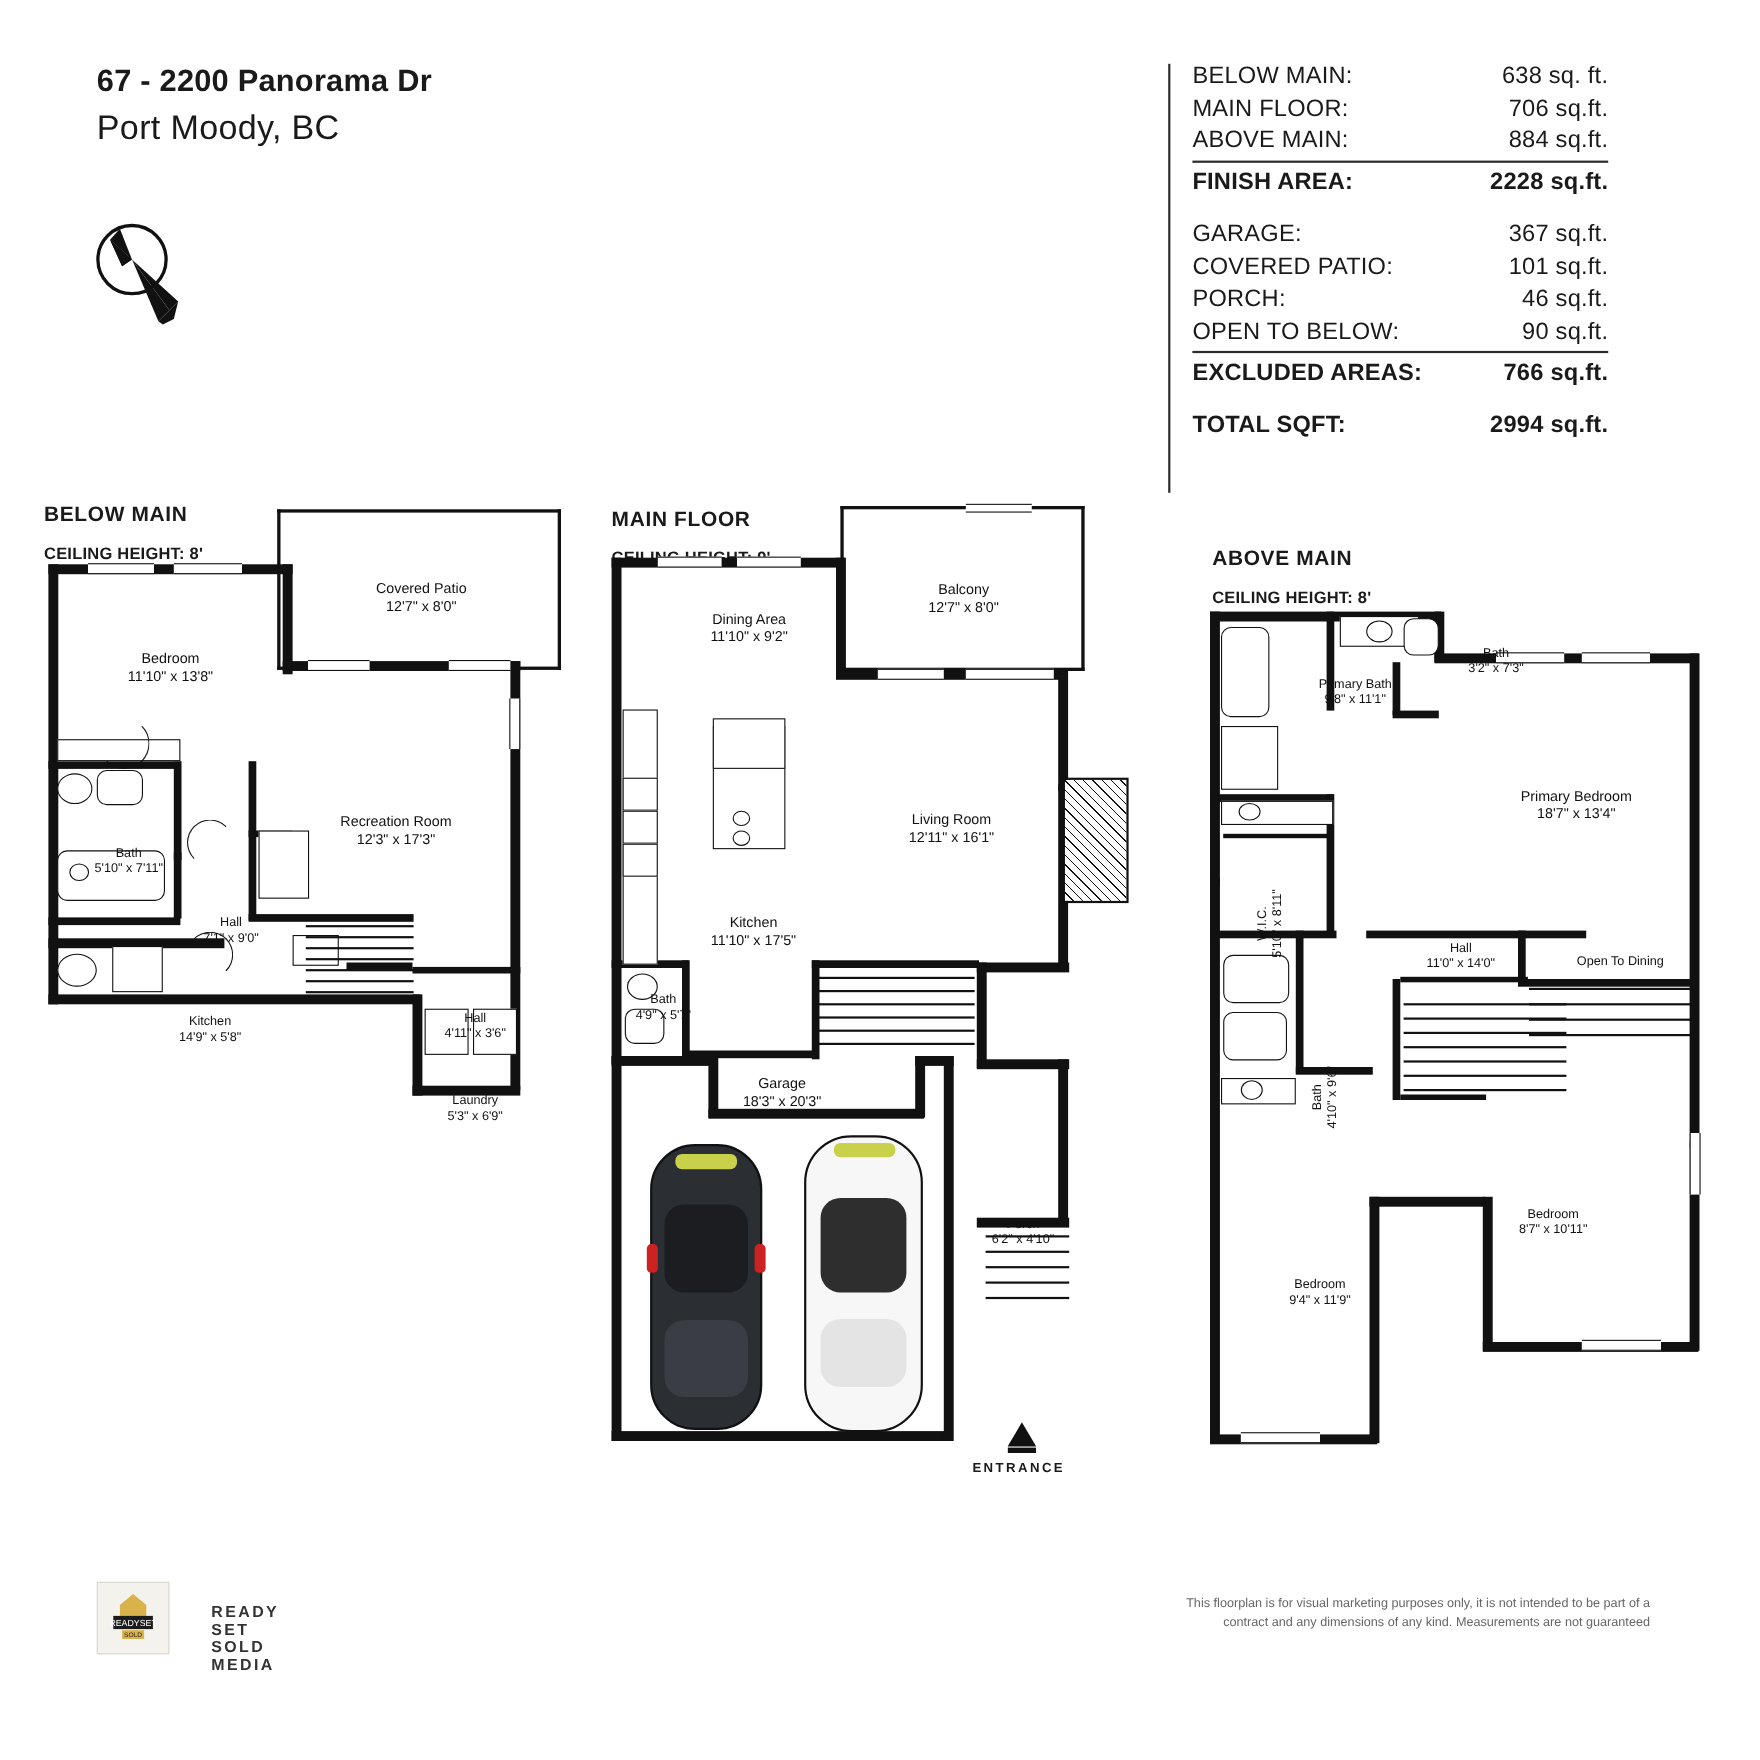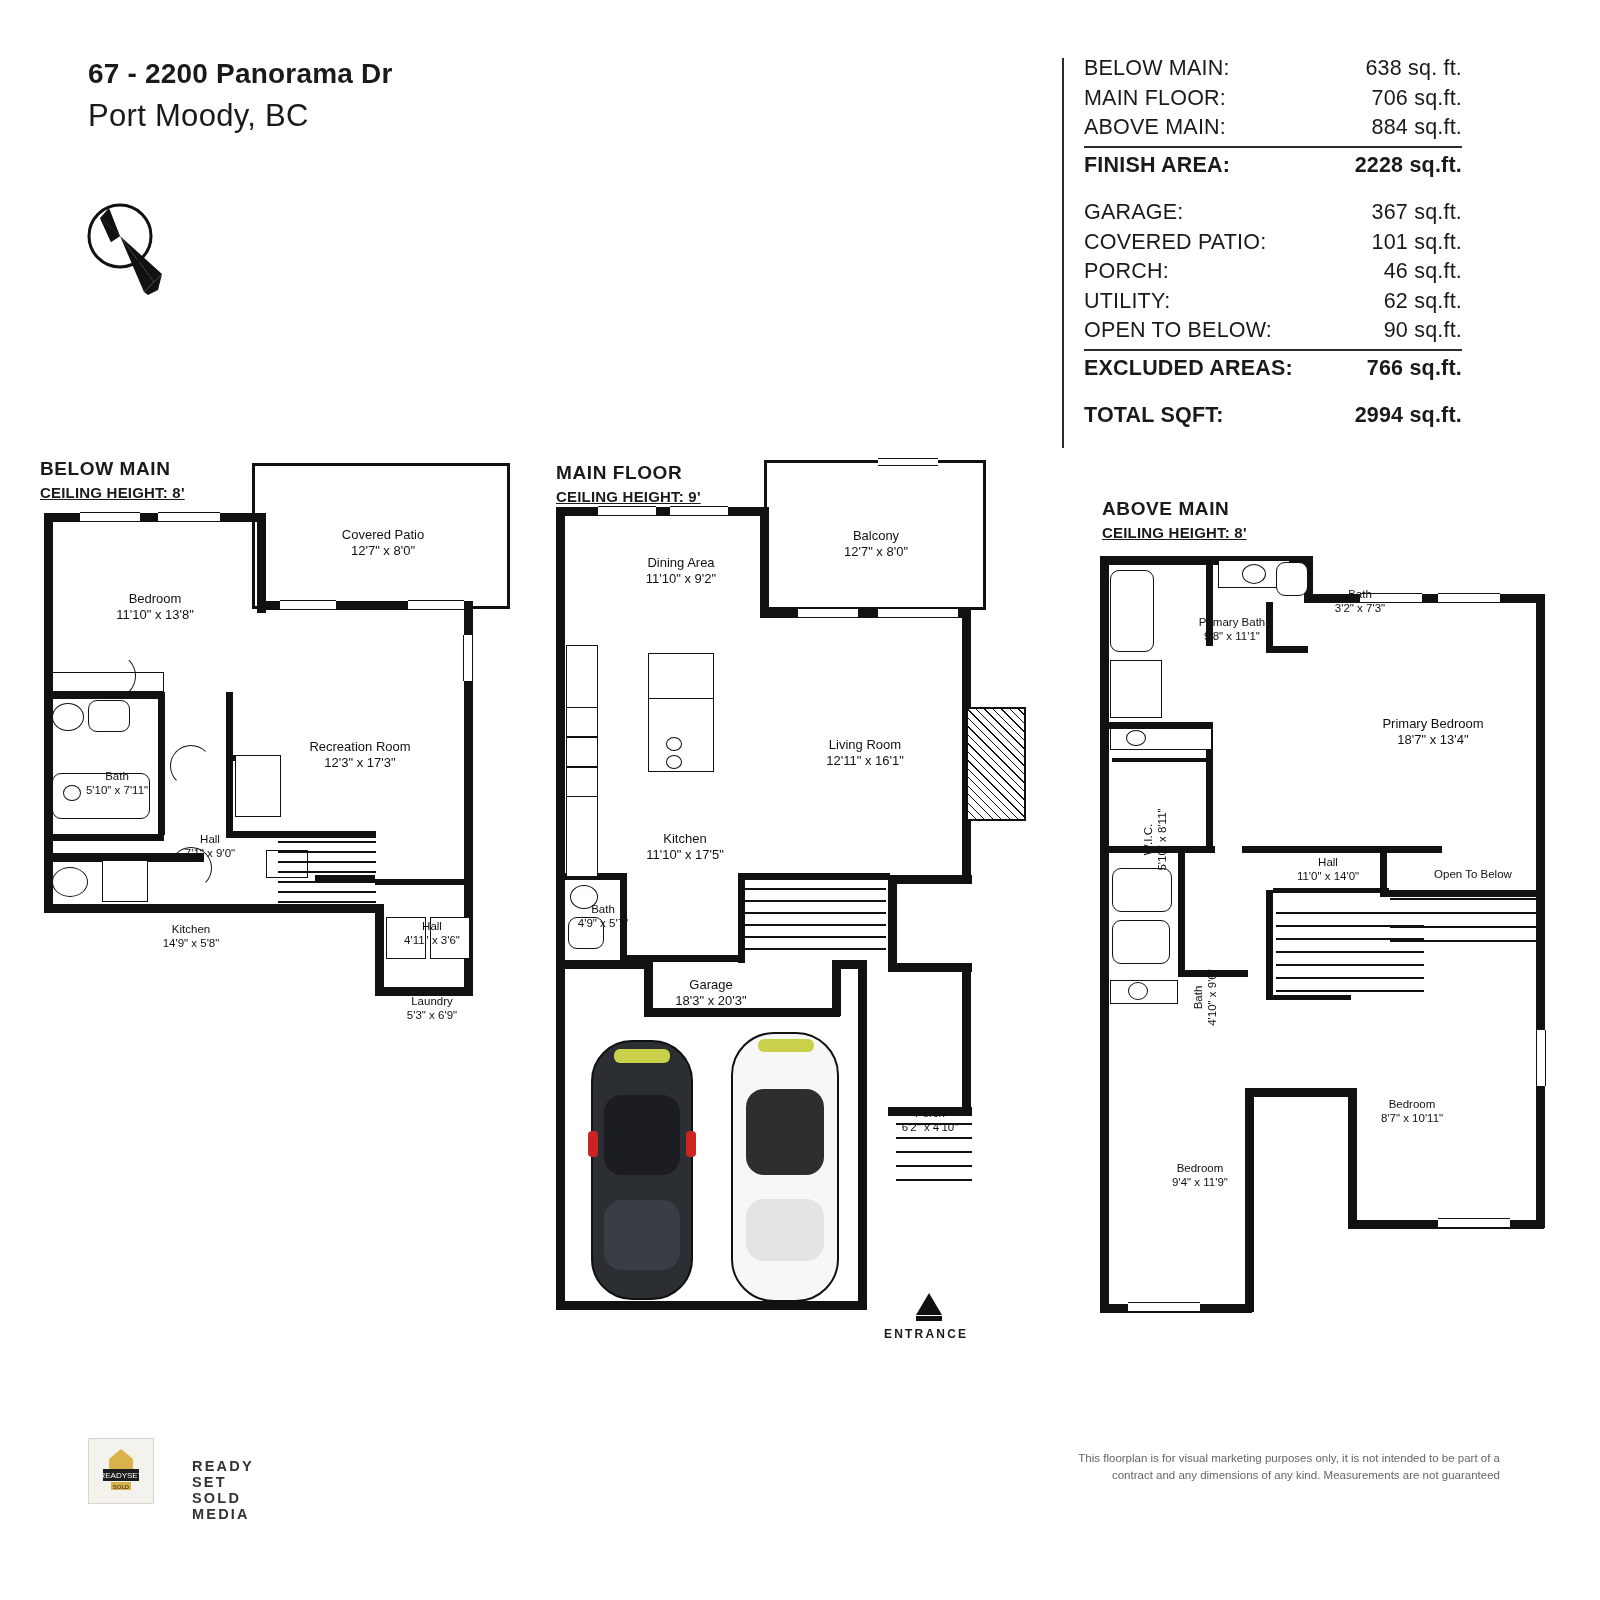--- a/index.html
+++ b/index.html
@@ -26,21 +26,21 @@
   #area-table .divider-v{position:absolute;left:0;top:4px;width:2px;height:390px;background:#2b2b2b;}
   .area-row{display:flex;justify-content:space-between;font-size:21.5px;line-height:29.5px;padding-left:22px;letter-spacing:.2px;}
   .area-row .lbl{white-space:nowrap;}
   .area-row .val{white-space:nowrap;}
   .area-row.bold .lbl,.area-row.bold .val{font-weight:bold;}
   .rule{height:2px;background:#2b2b2b;margin:3px 0 3px 22px;}
   .gap{height:18px;}
 
   
   .floor-label{font-size:19px;font-weight:bold;letter-spacing:.6px;}
-  .floor-sub{font-size:15px;font-weight:bold;letter-spacing:.2px;margin-top:4px;text-decoration:underline;}
+  .floor-sub{font-size:15px;font-weight:bold;letter-spacing:.2px;margin-top:15px;}
 
   
   .wall{position:absolute;background:#111111;}
   .wall-thin{position:absolute;background:#111111;}
   .rmlabel{position:absolute;text-align:center;font-size:13px;line-height:15.5px;color:#111;white-space:nowrap;}
   .rmlabel .n{display:block;}
   .rmlabel .d{display:block;}
   .rmlabel.sm{font-size:11.5px;line-height:13.5px;}
   .rmlabel.vert{transform-origin:center center;}
 
@@ -108,24 +108,20 @@
     <span class="lbl">GARAGE:</span>
     <span class="val">367 sq.ft.</span>
   </div>
   <div class="area-row">
     <span class="lbl">COVERED PATIO:</span>
     <span class="val">101 sq.ft.</span>
   </div>
   <div class="area-row">
     <span class="lbl">PORCH:</span>
     <span class="val">46 sq.ft.</span>
-  </div>
-  <div class="area-row">
-    <span class="lbl">UTILITY:</span>
-    <span class="val">62 sq.ft.</span>
   </div>
   <div class="area-row">
     <span class="lbl">OPEN TO BELOW:</span>
     <span class="val">90 sq.ft.</span>
   </div>
   <div class="rule"></div>
   <div class="area-row bold">
     <span class="lbl">EXCLUDED AREAS:</span>
     <span class="val">766 sq.ft.</span>
   </div>
@@ -450,21 +446,21 @@
   </div>
   <div class="rmlabel sm vert" style="left:10px;top:290px;width:110px;transform:rotate(-90deg) translate(-46px,0);">
     <span class="n">W.I.C.</span>
     <span class="d">5'10" x 8'11"</span>
   </div>
   <div class="rmlabel sm" style="left:178px;top:366px;width:120px;">
     <span class="n">Hall</span>
     <span class="d">11'0" x 14'0"</span>
   </div>
   <div class="rmlabel sm" style="left:318px;top:378px;width:130px;">
-    <span class="n">Open To Below</span>
+    <span class="n">Open To Dining</span>
     <span class="d"></span>
   </div>
   <div class="rmlabel sm vert" style="left:48px;top:468px;width:110px;transform:rotate(-90deg) translate(-26px,12px);">
     <span class="n">Bath</span>
     <span class="d">4'10" x 9'6"</span>
   </div>
   <div class="rmlabel sm" style="left:252px;top:608px;width:140px;">
     <span class="n">Bedroom</span>
     <span class="d">8'7" x 10'11"</span>
   </div>

